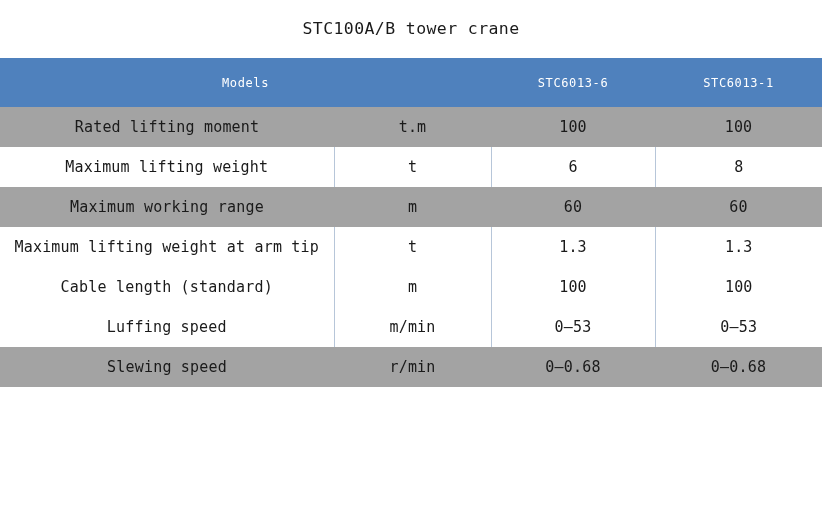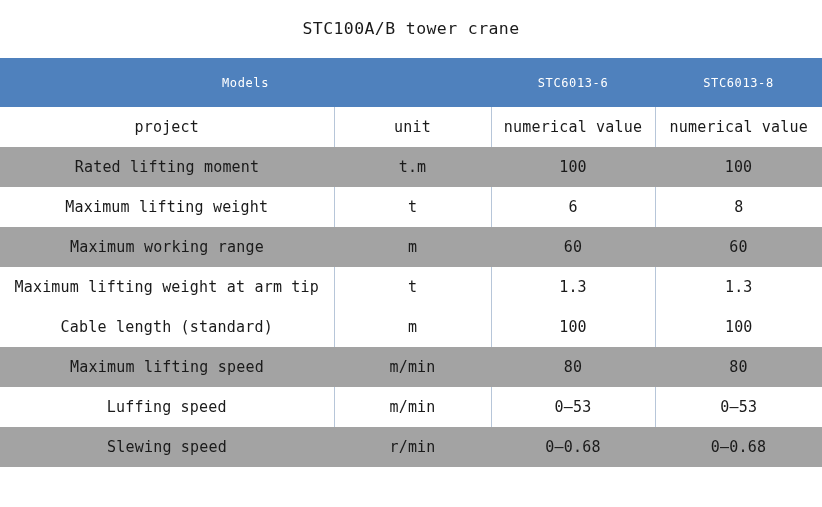--- a/index.html
+++ b/index.html
@@ -93,30 +93,24 @@
     <colgroup>
       <col class="c-project">
       <col class="c-unit">
       <col class="c-v1">
       <col class="c-v2">
     </colgroup>
     <thead>
       <tr class="header-row">
         <th colspan="2">Models</th>
         <th>STC6013-6</th>
-        <th>STC6013-8</th>
+        <th>STC6013-1</th>
       </tr>
     </thead>
     <tbody>
-      <tr class="row-white">
-        <td class="cell-project">project</td>
-        <td class="cell-unit sep-left">unit</td>
-        <td class="cell-value sep-left tight">numerical value</td>
-        <td class="cell-value sep-left tight">numerical value</td>
-      </tr>
 
       <tr class="row-gray">
         <td class="cell-project">Rated lifting moment</td>
         <td class="cell-unit sep-left">t.m</td>
         <td class="cell-value sep-left">100</td>
         <td class="cell-value sep-left">100</td>
       </tr>
 
       <tr class="row-white">
         <td class="cell-project">Maximum lifting weight</td>
@@ -140,26 +134,20 @@
       </tr>
 
 
       <tr class="row-white">
         <td class="cell-project">Cable length (standard)</td>
         <td class="cell-unit sep-left">m</td>
         <td class="cell-value sep-left">100</td>
         <td class="cell-value sep-left">100</td>
       </tr>
 
-      <tr class="row-gray">
-        <td class="cell-project">Maximum lifting speed</td>
-        <td class="cell-unit sep-left">m/min</td>
-        <td class="cell-value sep-left">80</td>
-        <td class="cell-value sep-left">80</td>
-      </tr>
 
       <tr class="row-white">
         <td class="cell-project">Luffing speed</td>
         <td class="cell-unit sep-left">m/min</td>
         <td class="cell-value sep-left">0—53</td>
         <td class="cell-value sep-left">0—53</td>
       </tr>
 
       <tr class="row-gray">
         <td class="cell-project">Slewing speed</td>

